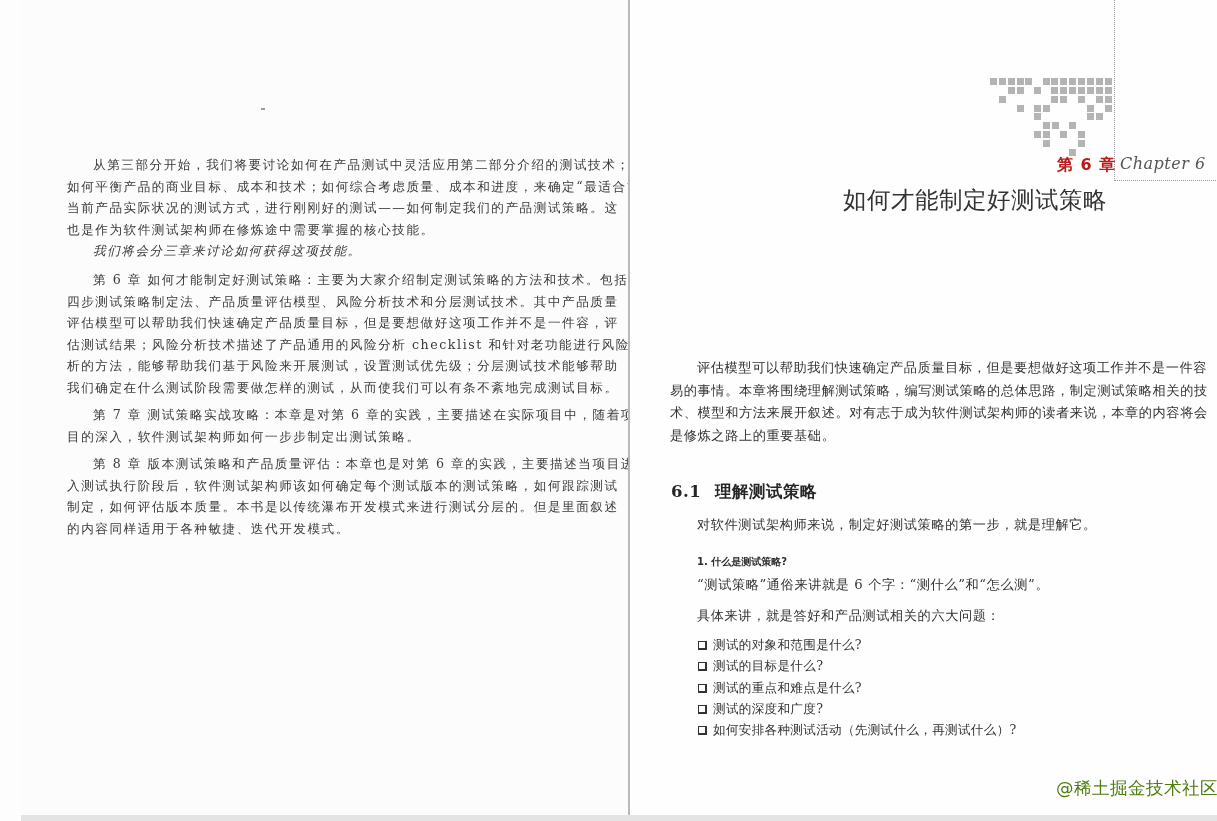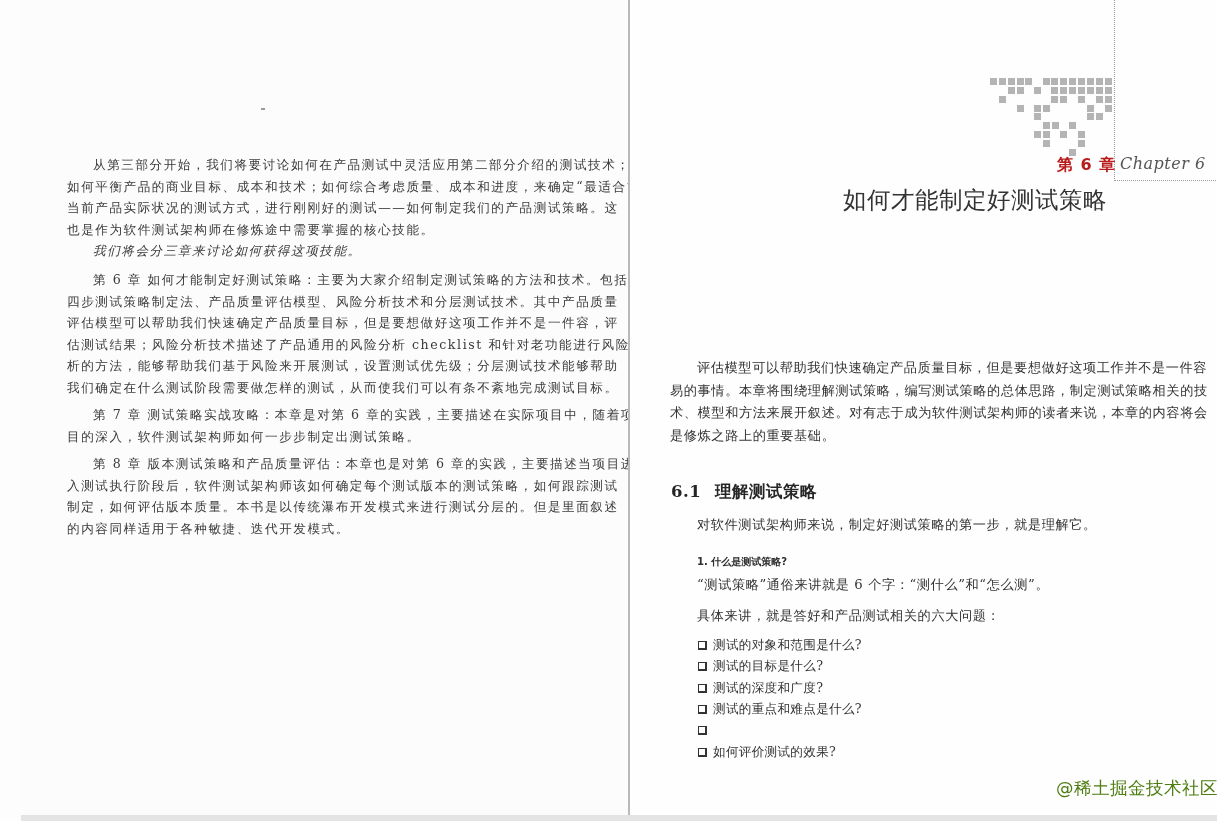--- a/index.html
+++ b/index.html
@@ -162,29 +162,26 @@
     <div class="check-item">
         <span class="checkbox"></span>
         <span>测试的对象和范围是什么?</span>
       </div>
     <div class="check-item">
         <span class="checkbox"></span>
         <span>测试的目标是什么?</span>
       </div>
     <div class="check-item">
         <span class="checkbox"></span>
+        <span>测试的重点和难点是什么?</span>
+      </div>
+    <div class="check-item">
+        <span class="checkbox"></span>
         <span>测试的深度和广度?</span>
       </div>
     <div class="check-item">
         <span class="checkbox"></span>
-        <span>测试的重点和难点是什么?</span>
-      </div>
-    <div class="check-item">
-        <span class="checkbox"></span>
-      </div>
-    <div class="check-item">
-        <span class="checkbox"></span>
-        <span>如何评价测试的效果?</span>
+        <span>如何安排各种测试活动（先测试什么，再测试什么）?</span>
       </div>
   </div>
 
   <div class="watermark">@稀土掘金技术社区</div>
 </div>
 
 </body></html>

